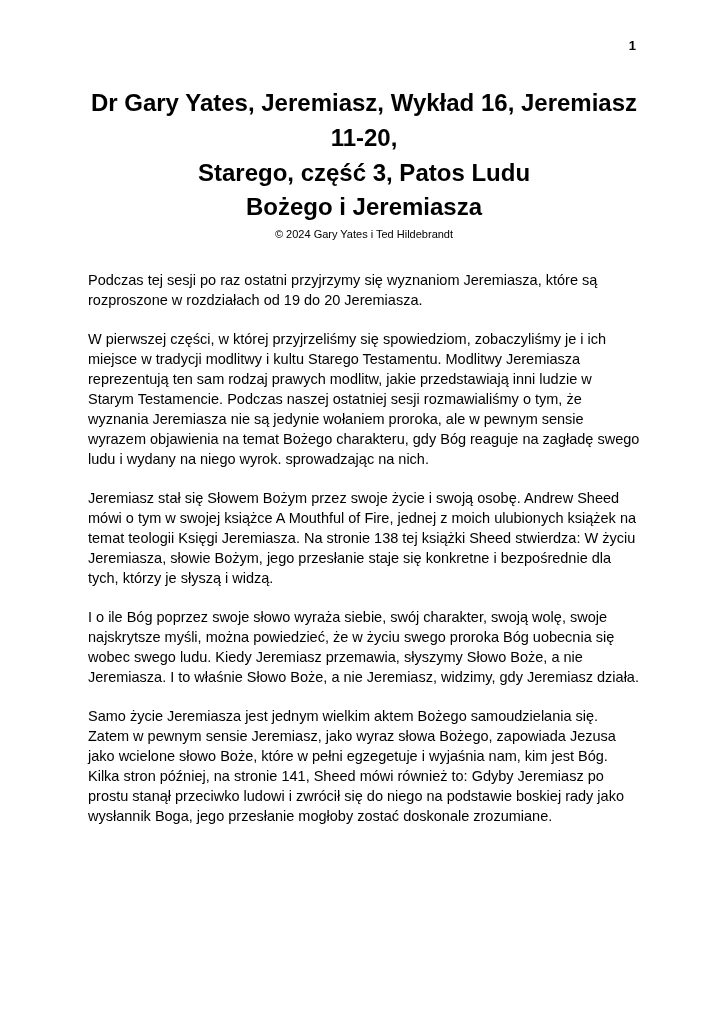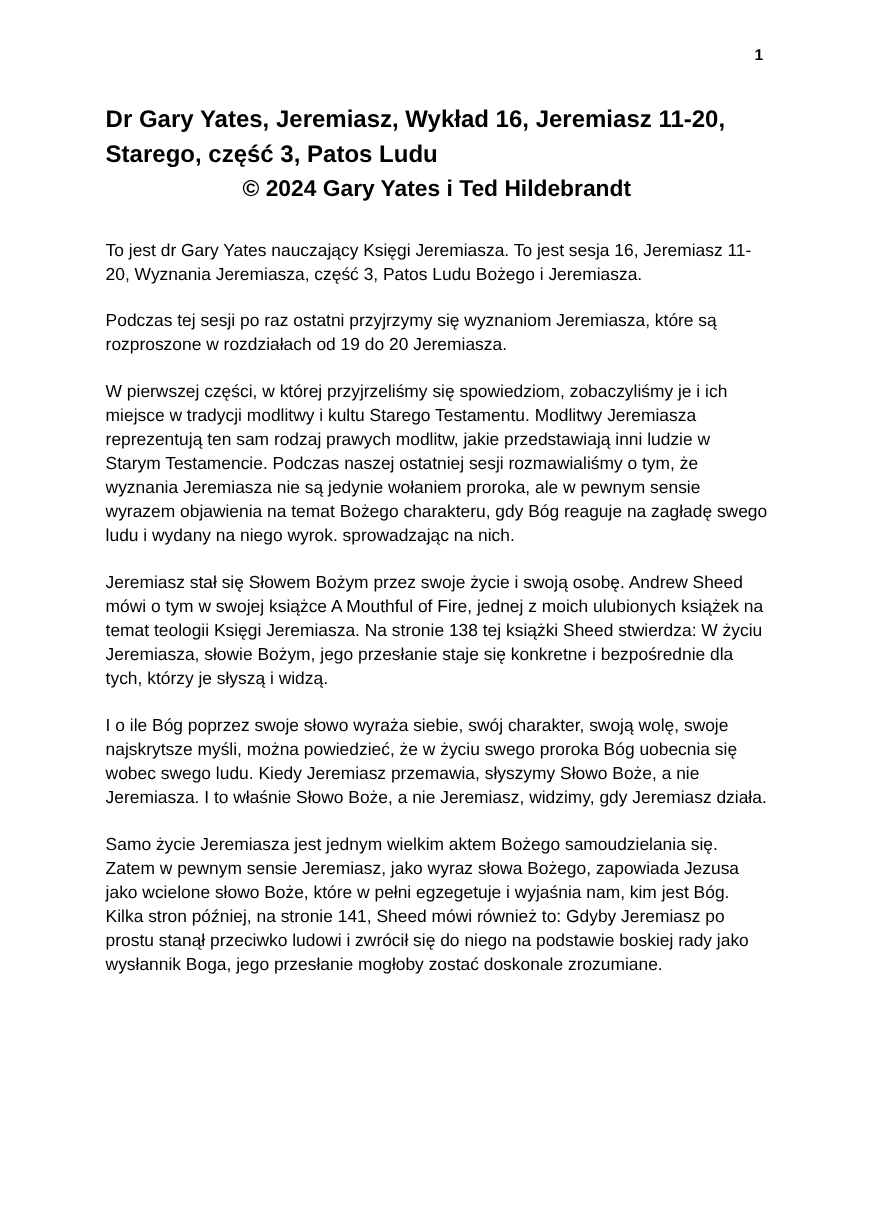--- a/index.html
+++ b/index.html
@@ -22,35 +22,34 @@
   .page-number {
     position: absolute;
     top: 38px;
     right: 88px;
     font-size: 13px;
     font-weight: bold;
     color: #000000;
   }
   .title {
     margin: 50px 0 0 0;
-    text-align: left;
-    font-size: 20px;
+    text-align: center;
+    font-size: 24px;
     font-weight: bold;
     line-height: 1.45;
     color: #000000;
   }
   .title .title-line {
     display: block;
   }
   .copyright {
     text-align: center;
-    font-size: 19px;
+    font-size: 11px;
     margin-top: 3px;
     color: #000000;
-    font-weight: bold;
   }
   .body-text {
     margin-top: 30px;
     font-size: 14.5px;
     line-height: 1.38;
     color: #000000;
   }
   .body-text p {
     margin: 0 0 19px 0;
   }
@@ -58,26 +57,26 @@
 </head>
 <body>
 
 <div class="page">
 
   <div class="page-number">1</div>
 
   <h1 class="title">
     <span class="title-line">Dr Gary Yates, Jeremiasz, Wykład 16, Jeremiasz 11-20,</span>
     <span class="title-line">Starego, część 3, Patos Ludu</span>
+    <span class="title-line">Bożego i Jeremiasza</span>
   </h1>
 
   <div class="copyright">© 2024 Gary Yates i Ted Hildebrandt</div>
 
   <div class="body-text">
-    <p>To jest dr Gary Yates nauczający Księgi Jeremiasza. To jest sesja 16, Jeremiasz 11-20, Wyznania Jeremiasza, część 3, Patos Ludu Bożego i Jeremiasza.</p>
     <p>Podczas tej sesji po raz ostatni przyjrzymy się wyznaniom Jeremiasza, które są rozproszone w rozdziałach od 19 do 20 Jeremiasza.</p>
     <p>W pierwszej części, w której przyjrzeliśmy się spowiedziom, zobaczyliśmy je i ich miejsce w tradycji modlitwy i kultu Starego Testamentu. Modlitwy Jeremiasza reprezentują ten sam rodzaj prawych modlitw, jakie przedstawiają inni ludzie w Starym Testamencie. Podczas naszej ostatniej sesji rozmawialiśmy o tym, że wyznania Jeremiasza nie są jedynie wołaniem proroka, ale w pewnym sensie wyrazem objawienia na temat Bożego charakteru, gdy Bóg reaguje na zagładę swego ludu i wydany na niego wyrok. sprowadzając na nich.</p>
     <p>Jeremiasz stał się Słowem Bożym przez swoje życie i swoją osobę. Andrew Sheed mówi o tym w swojej książce A Mouthful of Fire, jednej z moich ulubionych książek na temat teologii Księgi Jeremiasza. Na stronie 138 tej książki Sheed stwierdza: W życiu Jeremiasza, słowie Bożym, jego przesłanie staje się konkretne i bezpośrednie dla tych, którzy je słyszą i widzą.</p>
     <p>I o ile Bóg poprzez swoje słowo wyraża siebie, swój charakter, swoją wolę, swoje najskrytsze myśli, można powiedzieć, że w życiu swego proroka Bóg uobecnia się wobec swego ludu. Kiedy Jeremiasz przemawia, słyszymy Słowo Boże, a nie Jeremiasza. I to właśnie Słowo Boże, a nie Jeremiasz, widzimy, gdy Jeremiasz działa.</p>
     <p>Samo życie Jeremiasza jest jednym wielkim aktem Bożego samoudzielania się. Zatem w pewnym sensie Jeremiasz, jako wyraz słowa Bożego, zapowiada Jezusa jako wcielone słowo Boże, które w pełni egzegetuje i wyjaśnia nam, kim jest Bóg. Kilka stron później, na stronie 141, Sheed mówi również to: Gdyby Jeremiasz po prostu stanął przeciwko ludowi i zwrócił się do niego na podstawie boskiej rady jako wysłannik Boga, jego przesłanie mogłoby zostać doskonale zrozumiane.</p>
   </div>
 
 </div>
 
 </body></html>

